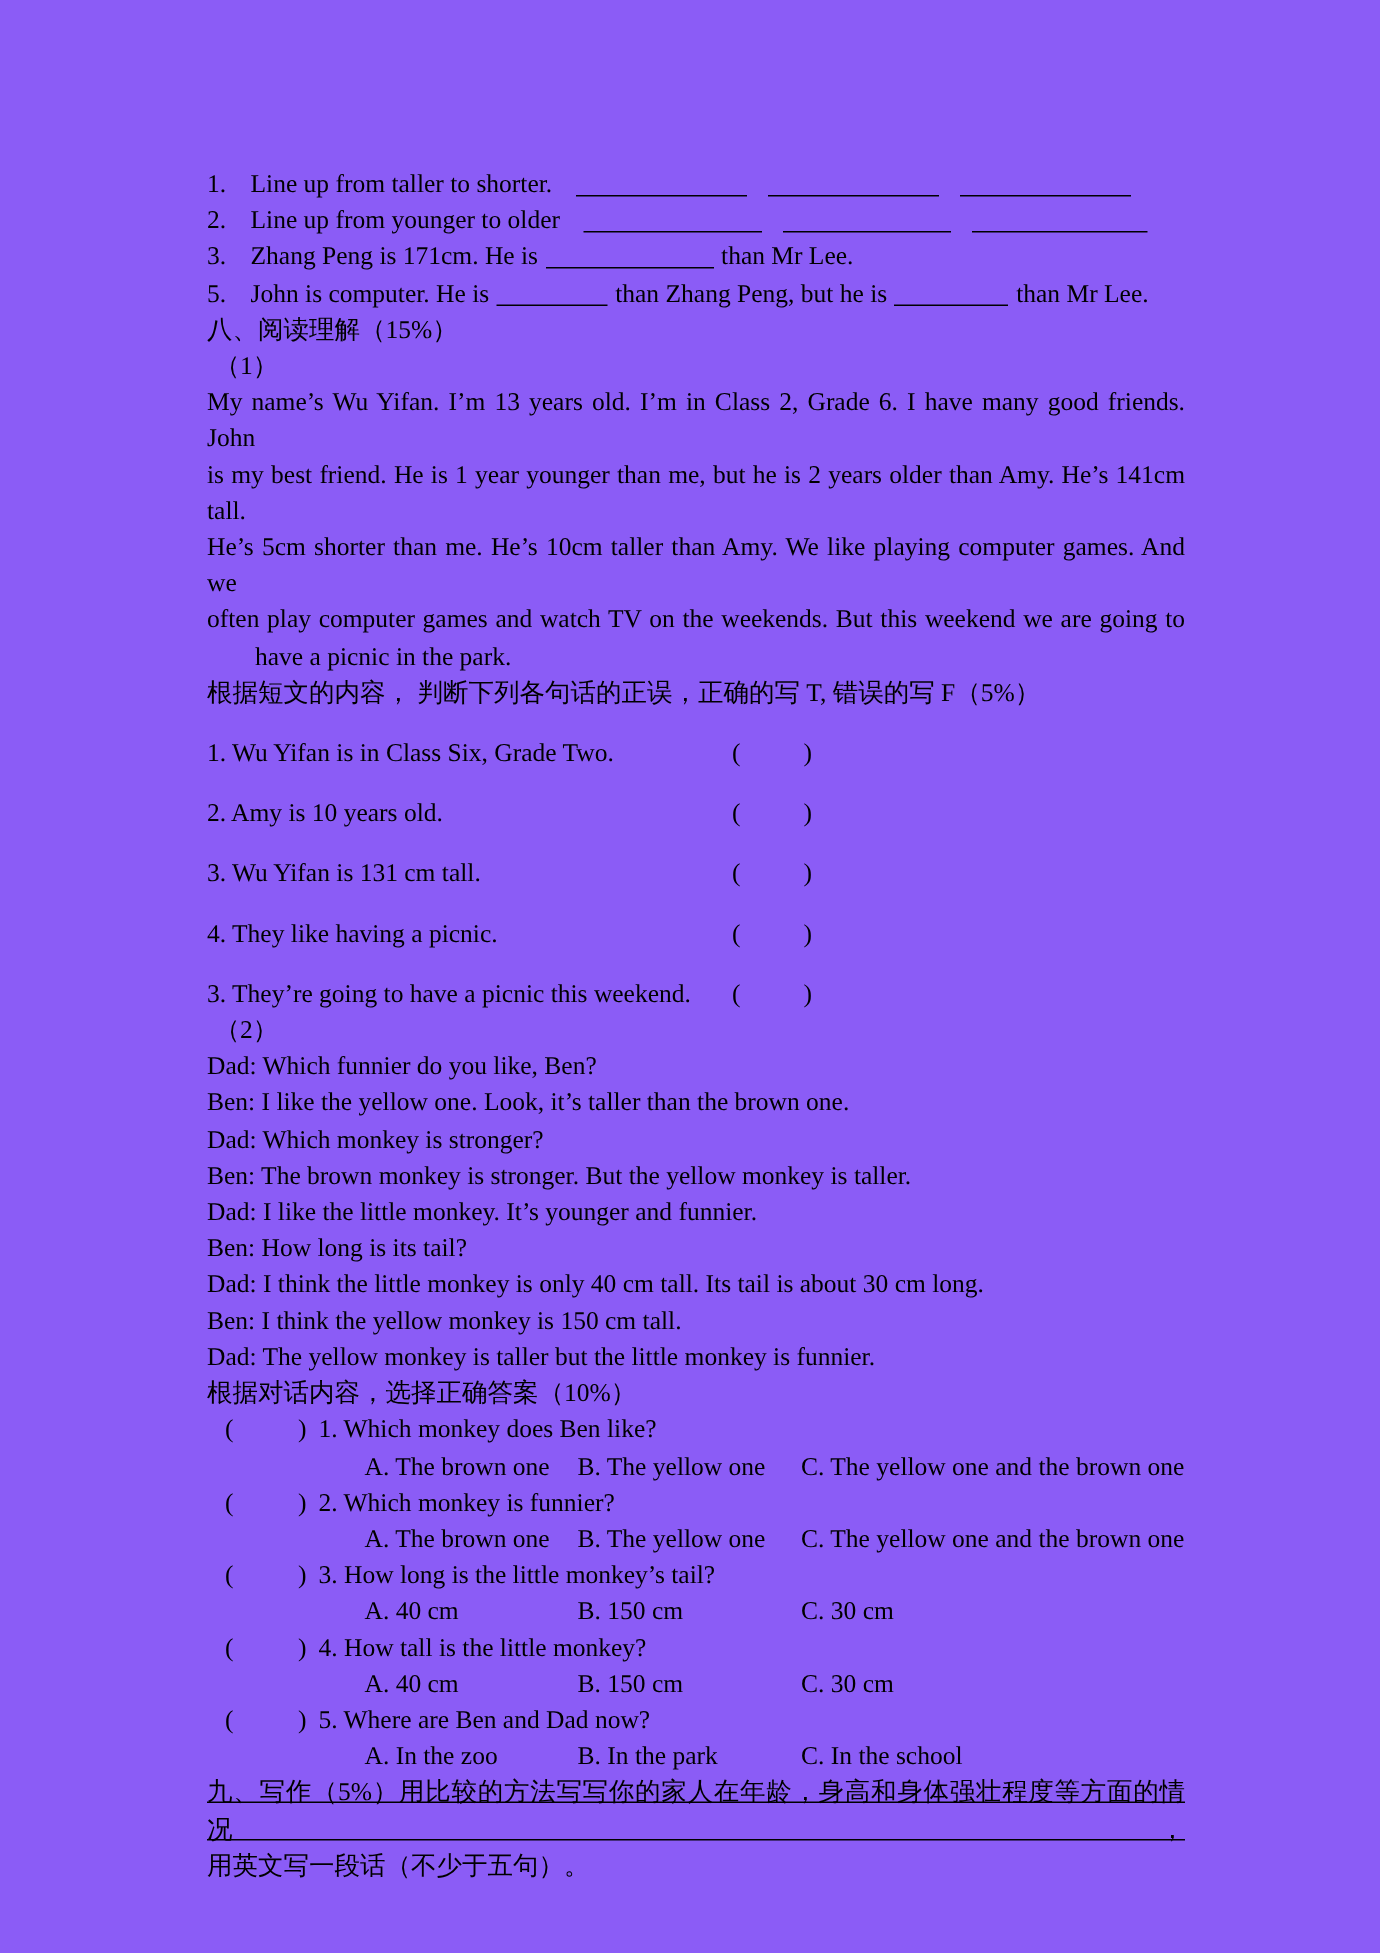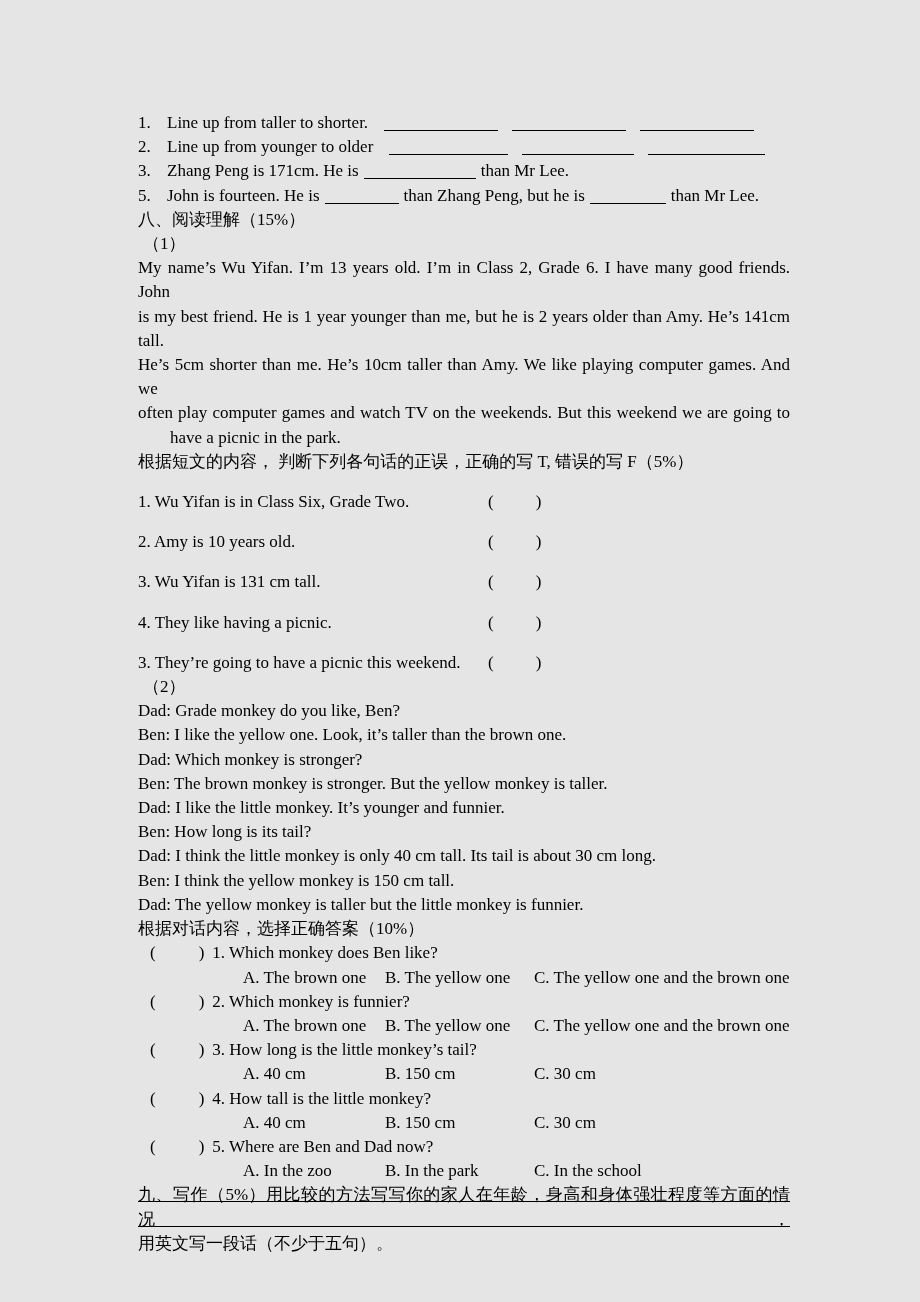--- a/index.html
+++ b/index.html
@@ -1,21 +1,21 @@
 <!DOCTYPE html>
 <html><head>
 <meta charset="utf-8">
 <style>
   html, body { margin: 0; padding: 0; background: #ffffff; }
   .page {
     width: 920px;
     height: 1302px;
     box-sizing: border-box;
     padding: 111px 130px 0 138px;
-    background: #e5e5e5;
+    background: #8b5cf6;
     color: #000000;
     font-family: "Liberation Serif", "DejaVu Serif", serif;
     font-size: 17px;
     line-height: 24.2px;
     overflow: hidden;
     position: relative;
   }
   .row { white-space: nowrap; }
   .num { display: inline-block; width: 29px; }
   .blank {
@@ -46,21 +46,21 @@
 </style>
 </head>
 <body>
 
 <div class="page">
 
   <div>
       <div class="row"><span class="num">1.</span><span class="part-text">Line up from taller to shorter.</span><span class="blank" style="width: 114px; margin-left: 16px;"></span><span class="blank" style="width: 114px; margin-left: 14px;"></span><span class="blank" style="width: 114px; margin-left: 14px;"></span></div>
       <div class="row"><span class="num">2.</span><span class="part-text">Line up from younger to older</span><span class="blank" style="width: 119px; margin-left: 16px;"></span><span class="blank" style="width: 112px; margin-left: 14px;"></span><span class="blank" style="width: 117px; margin-left: 14px;"></span></div>
       <div class="row"><span class="num">3.</span><span class="part-text">Zhang Peng is 171cm. He is</span><span class="blank" style="width: 112px; margin-left: 5px;"></span><span class="part-text" style="margin-left: 5px;">than Mr Lee.</span></div>
-      <div class="row"><span class="num">5.</span><span class="part-text">John is fourteen. He is</span><span class="blank" style="width: 74px; margin-left: 5px;"></span><span class="part-text" style="margin-left: 5px;">than Zhang Peng, but he is</span><span class="blank" style="width: 76px; margin-left: 5px;"></span><span class="part-text" style="margin-left: 5px;">than Mr Lee.</span></div>
+      <div class="row"><span class="num">5.</span><span class="part-text">John is computer. He is</span><span class="blank" style="width: 74px; margin-left: 5px;"></span><span class="part-text" style="margin-left: 5px;">than Zhang Peng, but he is</span><span class="blank" style="width: 76px; margin-left: 5px;"></span><span class="part-text" style="margin-left: 5px;">than Mr Lee.</span></div>
     </div>
 
   <div class="row">八、阅读理解（15%）</div>
 
   <div class="row sub-label">（1）</div>
 
   <div>
       <div class="passage-line">My name’s Wu Yifan. I’m 13 years old. I’m in Class 2, Grade 6. I have many good friends. John</div>
       <div class="passage-line">is my best friend. He is 1 year younger than me, but he is 2 years older than Amy. He’s 141cm tall.</div>
       <div class="passage-line">He’s 5cm shorter than me. He’s 10cm taller than Amy. We like playing computer games. And we</div>
@@ -99,21 +99,21 @@
         <span class="tf-text">3. They’re going to have a picnic this weekend.</span>
         <span class="paren">(</span>
         <span class="tf-gap"></span>
         <span class="paren">)</span>
       </div>
     </div>
 
   <div class="row sub-label">（2）</div>
 
   <div>
-      <div class="row">Dad: Grade monkey do you like, Ben?</div>
+      <div class="row">Dad: Which funnier do you like, Ben?</div>
       <div class="row">Ben: I like the yellow one. Look, it’s taller than the brown one.</div>
       <div class="row">Dad: Which monkey is stronger?</div>
       <div class="row">Ben: The brown monkey is stronger. But the yellow monkey is taller.</div>
       <div class="row">Dad: I like the little monkey. It’s younger and funnier.</div>
       <div class="row">Ben: How long is its tail?</div>
       <div class="row">Dad: I think the little monkey is only 40 cm tall. Its tail is about 30 cm long.</div>
       <div class="row">Ben: I think the yellow monkey is 150 cm tall.</div>
       <div class="row">Dad: The yellow monkey is taller but the little monkey is funnier.</div>
     </div>
 

